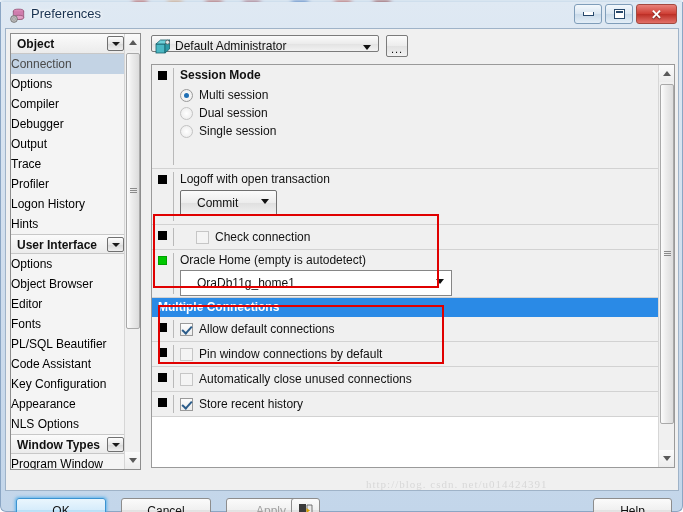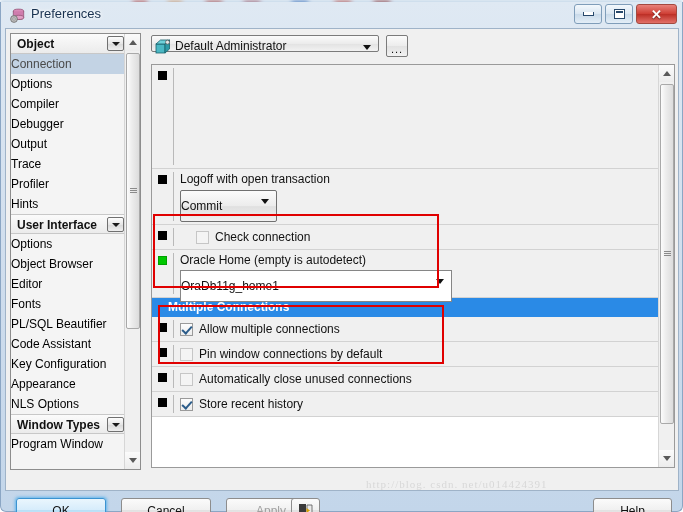--- a/index.html
+++ b/index.html
@@ -199,37 +199,37 @@
     margin-right: 6px; position: relative; flex: none;
   }
   .cbx.off { border-color: #c6c6c6; background: #f4f4f4; }
   .cbx.on::after {
     content: ""; position: absolute; left: 3px; top: 0px;
     width: 4px; height: 8px; border: solid #2b5c8a;
     border-width: 0 2px 2px 0; transform: rotate(42deg);
   }
 
   .combo {
-    height: 32px; border: 1px solid #868686; background: #fff;
+    height: 26px; border: 1px solid #868686; background: #fff;
     position: relative; display: flex; align-items: center;
-    font-size: 12px; color: #111; padding-left: 0;
+    font-size: 12px; color: #111; padding-left: 16px;
   }
   .combo .arr {
     position: absolute; right: 7px; top: 8px;
     width:0;height:0;border-left:4px solid transparent;border-right:4px solid transparent;
     border-top:5px solid #111;
   }
   .combo.btnstyle {
     background: linear-gradient(#fbfbfb,#ececec 50%,#e0e0e0 52%,#f1f1f1);
     border: 1px solid #707070; border-radius: 2px;
   }
 
   .section-head {
     background: #2a8ae6; color: #fff; font-weight: bold; font-size: 12px;
-    height: 19px; line-height: 19px; padding-left: 16px;
+    height: 19px; line-height: 19px; padding-left: 6px;
   }
 
   
   .annot { position: absolute; border: 2px solid #e00000; z-index: 30; pointer-events: none; }
   #annot1 { left: 152px; top: 212px; width: 286px; height: 74px; }
   #annot2 { left: 157px; top: 303px; width: 286px; height: 59px; }
 
   
   #buttonbar { position: absolute; left: 4px; top: 490px; width: 674px; height: 38px; }
   .btn {
@@ -299,20 +299,21 @@
               <i></i>
             </span>
         </div>
         <div class="item sel"><span>Connection</span></div>
         <div class="item"><span>Options</span></div>
         <div class="item"><span>Compiler</span></div>
         <div class="item"><span>Debugger</span></div>
         <div class="item"><span>Output</span></div>
         <div class="item"><span>Trace</span></div>
         <div class="item"><span>Profiler</span></div>
+        <div class="item"><span>Logon History</span></div>
         <div class="item"><span>Hints</span></div>
 
         <div class="cat">
           <span>User Interface</span>
           <span class="dropbtn">
               <i></i>
             </span>
         </div>
         <div class="item"><span>Options</span></div>
         <div class="item"><span>Object Browser</span></div>
@@ -364,20 +365,35 @@
           <span>...</span>
         </div>
       </div>
 
       <div id="settings">
         <div id="rows">
 
           <div class="row" style="height:104px;">
             <span class="marker"></span>
             <span class="vline"></span>
+            <div class="content">
+              <div class="rowlabel bold">Session Mode</div>
+              <div class="radio-line" style="margin-top:4px;">
+                <span class="radio on"></span>
+                <span class="rowlabel">Multi session</span>
+              </div>
+              <div class="radio-line">
+                <span class="radio off"></span>
+                <span class="rowlabel">Dual session</span>
+              </div>
+              <div class="radio-line">
+                <span class="radio off"></span>
+                <span class="rowlabel">Single session</span>
+              </div>
+            </div>
           </div>
 
           <div class="row" style="height:56px;">
             <span class="marker"></span>
             <span class="vline"></span>
             <div class="content">
               <div class="rowlabel">Logoff with open transaction</div>
               <div class="combo btnstyle" style="width:97px; margin-top:4px;">
                 <span>Commit</span>
                 <span class="arr"></span>
@@ -412,21 +428,21 @@
           <div class="section-head">
             <span>Multiple Connections</span>
           </div>
 
           <div class="row" style="height:25px;">
             <span class="marker"></span>
             <span class="vline"></span>
             <div class="content" style="padding:3px 0;">
               <div class="check-line">
                 <span class="cbx on"></span>
-                <span class="rowlabel">Allow multiple connections</span>
+                <span class="rowlabel">Allow default connections</span>
               </div>
             </div>
           </div>
           <div class="row" style="height:25px;">
             <span class="marker"></span>
             <span class="vline"></span>
             <div class="content" style="padding:3px 0;">
               <div class="check-line">
                 <span class="cbx off"></span>
                 <span class="rowlabel">Pin window connections by default</span>

